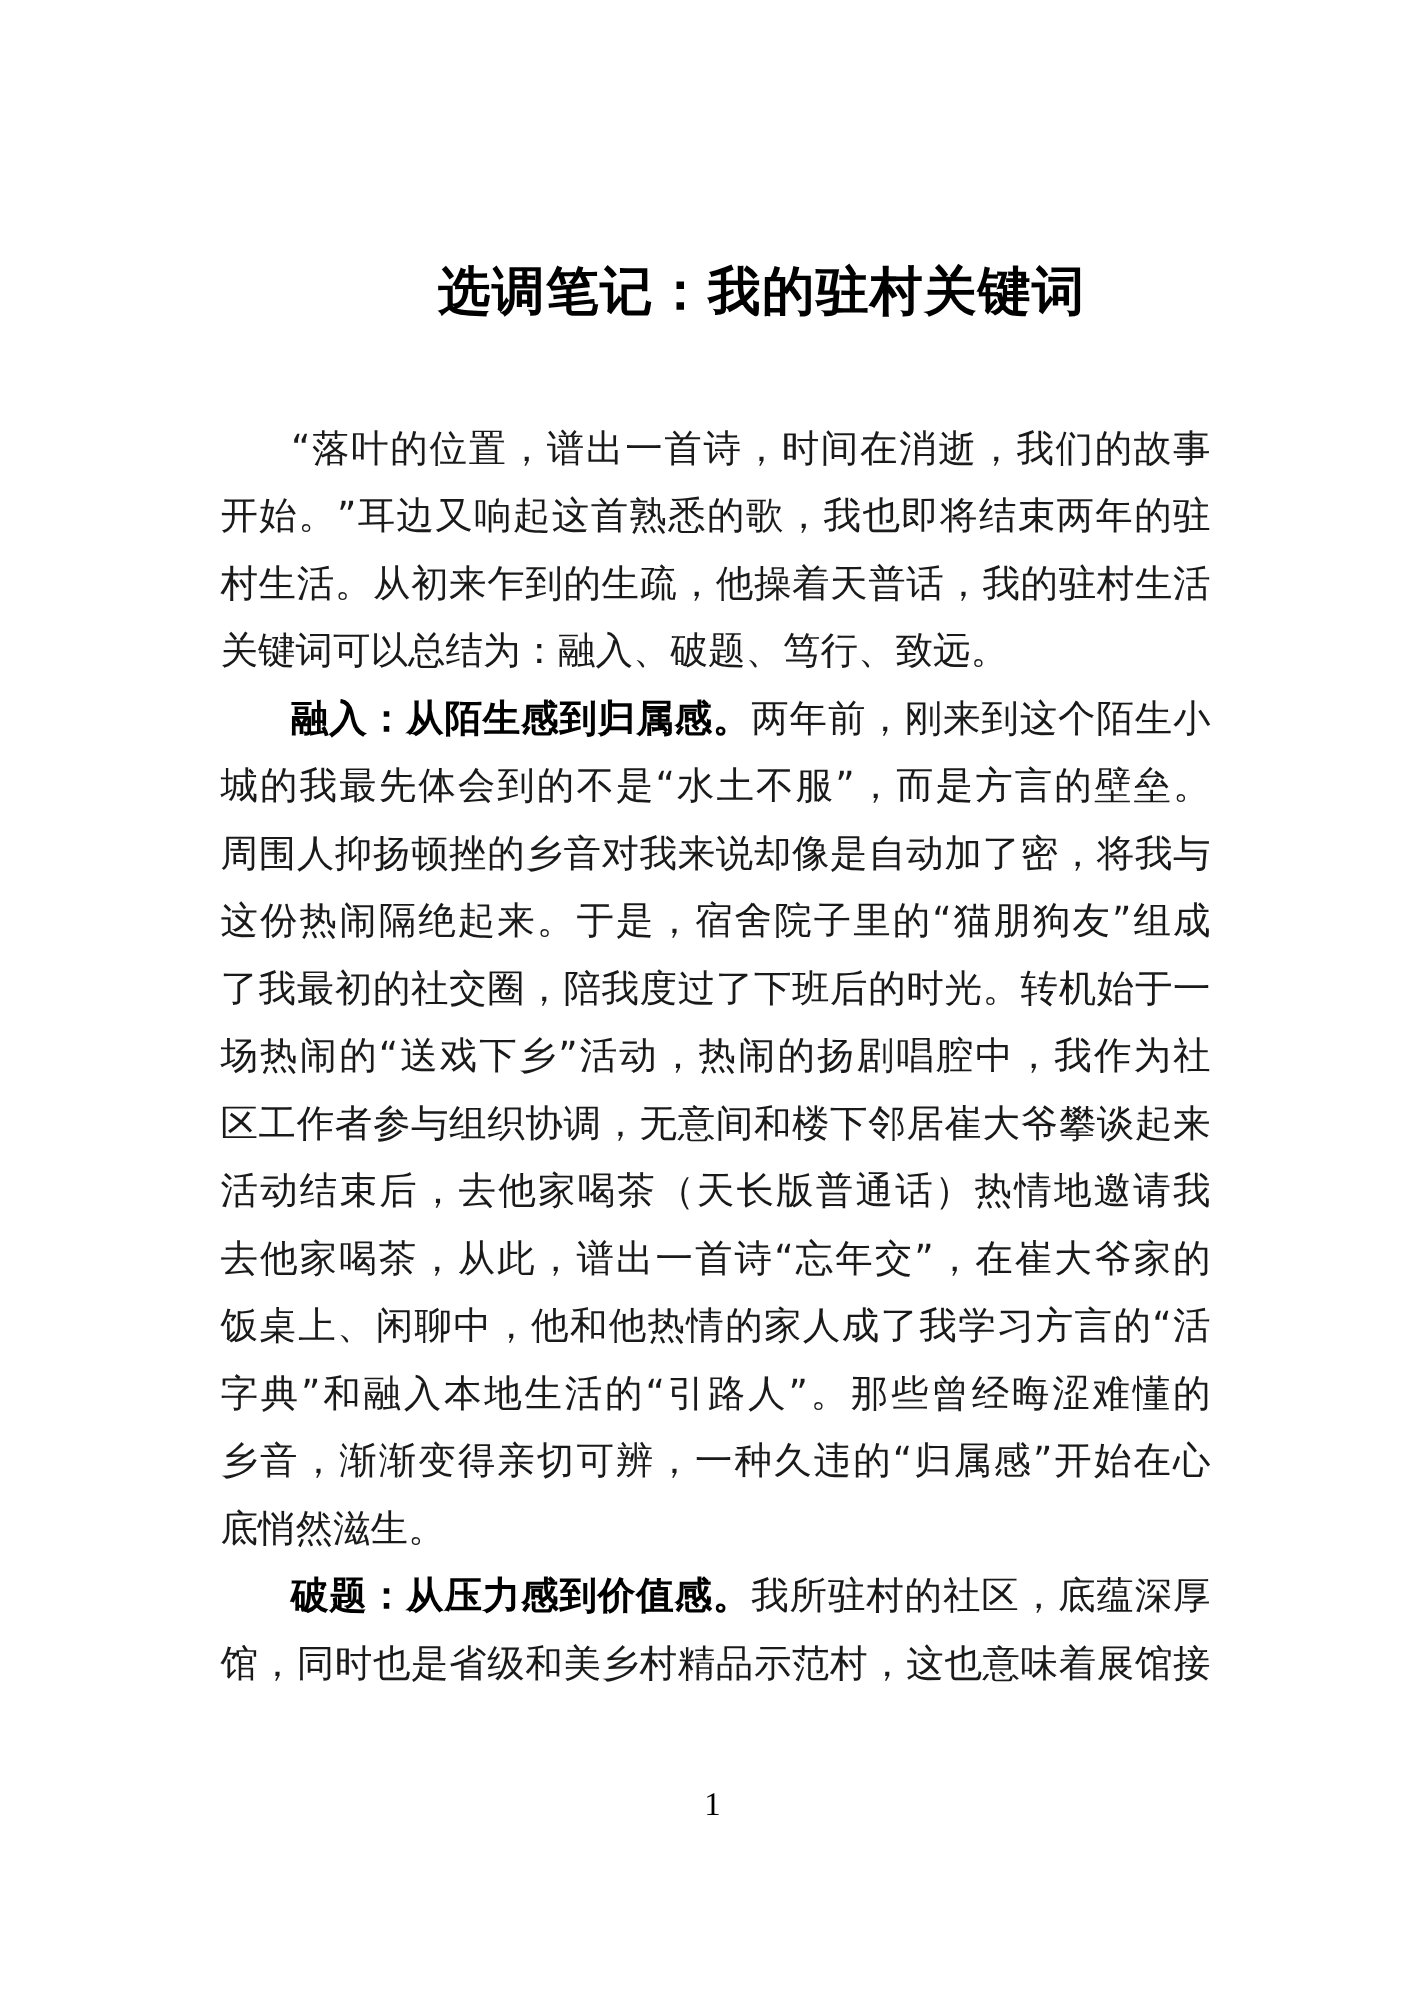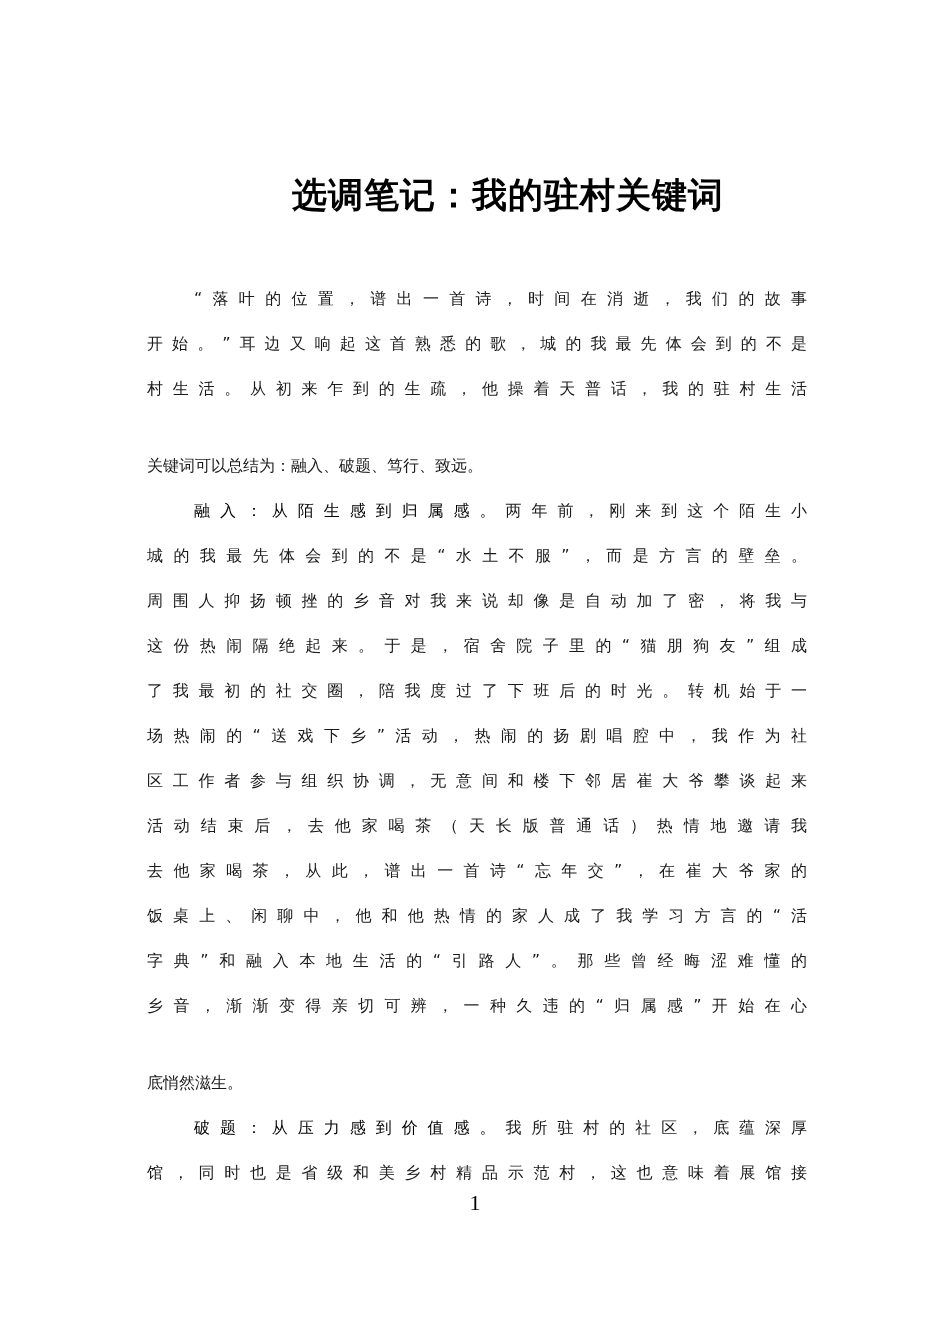--- a/index.html
+++ b/index.html
@@ -38,37 +38,36 @@
     }
     .body-text {
       position: absolute;
       left: 147px;
       top: 276px;
       width: 660px;
     }
     .line {
       height: 45px;
       line-height: 45px;
-      font-size: 16px;
+      font-size: 25px;
       white-space: nowrap;
       text-align: justify;
       text-align-last: justify;
       font-family: "DejaVu Sans", "Liberation Sans", sans-serif;
       font-weight: normal;
       color: #1a1a1a;
     }
     .line.last {
       text-align-last: left;
-      margin-top: 32px;
     }
     .line.indent {
       padding-left: 47px;
     }
     .lead {
-      font-weight: normal;
+      font-weight: bold;
       color: #000000;
     }
     .page-number {
       position: absolute;
       left: 0;
       top: 1188px;
       width: 950px;
       text-align: center;
       font-size: 22px;
       line-height: 30px;
@@ -79,21 +78,21 @@
 </head>
 <body>
 
 <div class="page">
 
   <div class="title">选调笔记：我的驻村关键词</div>
 
   <div class="body-text">
 
     <div class="line indent">“落叶的位置，谱出一首诗，时间在消逝，我们的故事</div>
-    <div class="line">开始。”耳边又响起这首熟悉的歌，城的我最先体会到的不是</div>
+    <div class="line">开始。”耳边又响起这首熟悉的歌，我也即将结束两年的驻</div>
     <div class="line">村生活。从初来乍到的生疏，他操着天普话，我的驻村生活</div>
     <div class="line last">关键词可以总结为：融入、破题、笃行、致远。</div>
 
     <div class="line indent"><span class="lead">融入：从陌生感到归属感。</span><span>两年前，刚来到这个陌生小</span></div>
     <div class="line">城的我最先体会到的不是“水土不服”，而是方言的壁垒。</div>
     <div class="line">周围人抑扬顿挫的乡音对我来说却像是自动加了密，将我与</div>
     <div class="line">这份热闹隔绝起来。于是，宿舍院子里的“猫朋狗友”组成</div>
     <div class="line">了我最初的社交圈，陪我度过了下班后的时光。转机始于一</div>
     <div class="line">场热闹的“送戏下乡”活动，热闹的扬剧唱腔中，我作为社</div>
     <div class="line">区工作者参与组织协调，无意间和楼下邻居崔大爷攀谈起来</div>

